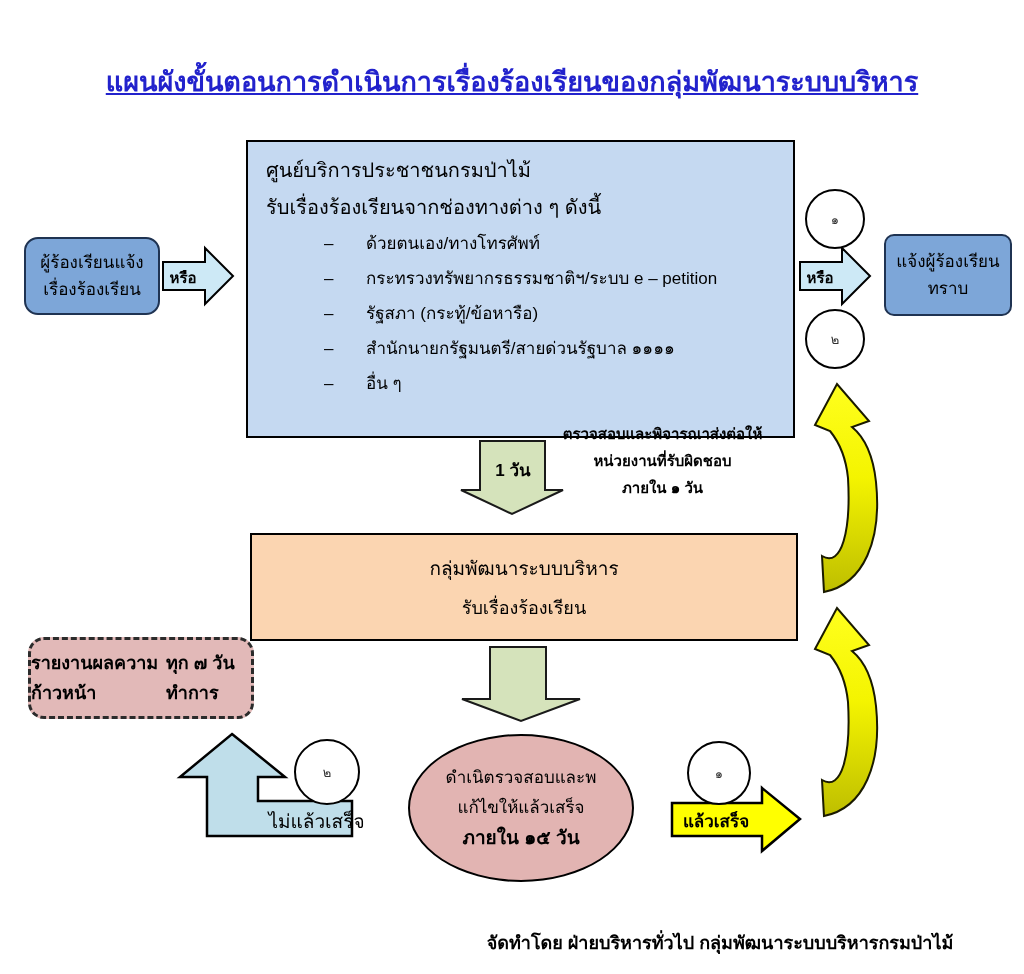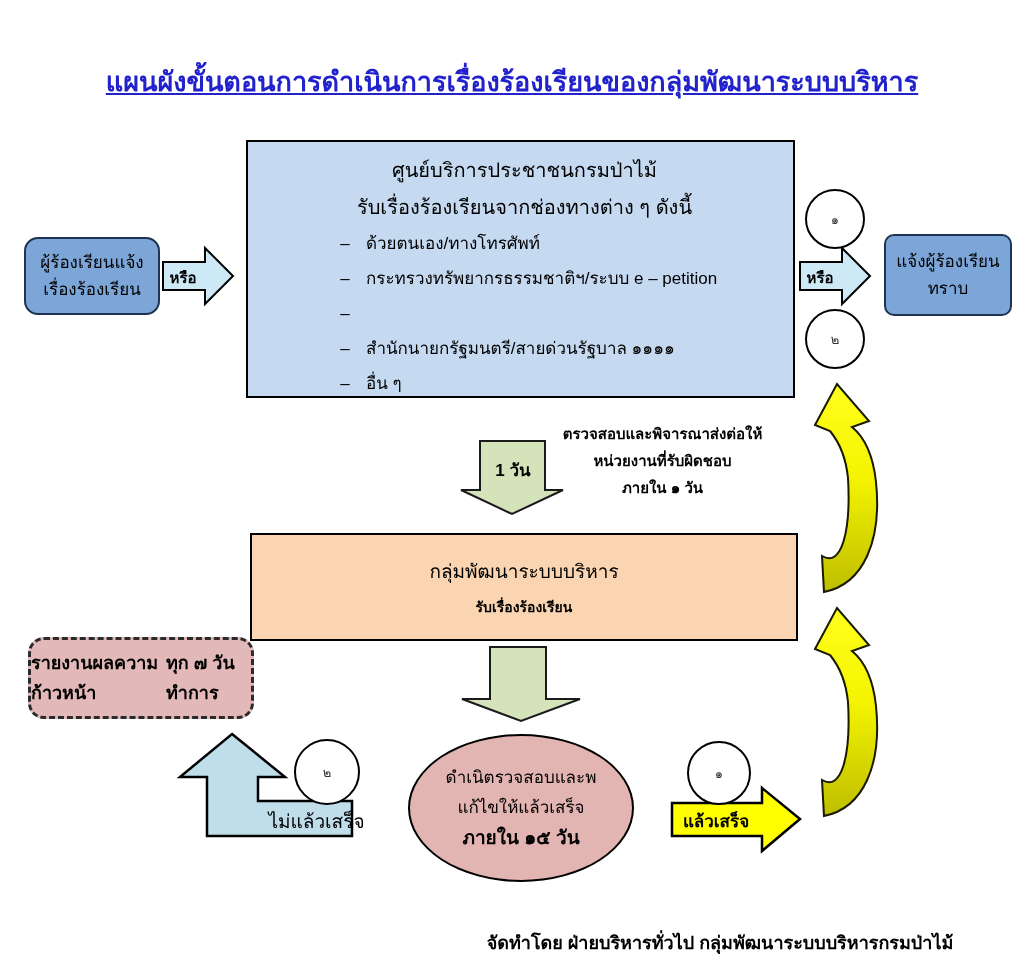--- a/index.html
+++ b/index.html
@@ -5,42 +5,42 @@
   html,body{margin:0;padding:0;background:#ffffff;}
   body{font-family:"Liberation Sans","DejaVu Sans",sans-serif;color:#000;}
   #stage{position:relative;width:1024px;height:974px;background:#fff;overflow:hidden;}
   .abs{position:absolute;}
   #title{left:0;top:60px;width:1024px;text-align:center;font-size:27px;font-weight:bold;color:#2222cc;text-decoration:underline;}
   
   .blue-round{background:#7da6d8;border:2px solid #1f3352;border-radius:14px;display:flex;flex-direction:column;justify-content:center;align-items:center;font-size:17px;line-height:27px;}
   #complainant-box{left:24px;top:237px;width:132px;height:74px;}
   #notify-box{left:884px;top:234px;width:124px;height:78px;border-radius:10px;}
   
-  #channels-box{left:246px;top:140px;width:549px;height:258px;background:#c5d9f1;border:2px solid #000;box-sizing:border-box;padding:10px 10px 0 18px;text-align:center;}
+  #channels-box{left:246px;top:140px;width:549px;height:298px;background:#c5d9f1;border:2px solid #000;box-sizing:border-box;padding:10px 10px 0 18px;}
   #channels-box .h{font-size:20px;line-height:37px;}
   .bullet-row{display:flex;margin-left:58px;font-size:17px;line-height:35px;}
   .bullet-row .dash{width:42px;}
   
   .num-circle{border:2px solid #000;border-radius:50%;background:#fff;display:flex;align-items:center;justify-content:center;font-size:13px;color:#333;}
   #circle-top-1{left:805px;top:189px;width:56px;height:56px;}
   #circle-top-2{left:805px;top:309px;width:56px;height:56px;}
   #circle-bottom-2{left:294px;top:739px;width:62px;height:62px;}
   #circle-bottom-1{left:687px;top:741px;width:60px;height:60px;}
   
   #or-label-left{left:160px;top:266px;width:46px;font-size:15px;font-weight:bold;text-align:center;}
   #or-label-right{left:797px;top:266px;width:46px;font-size:15px;font-weight:bold;text-align:center;}
   #one-day-label{left:480px;top:456px;width:66px;font-size:17px;font-weight:bold;text-align:center;}
   #not-done-label{left:205px;top:806px;width:135px;font-size:19px;text-align:center;margin-left:44px;}
   #done-label{left:672px;top:807px;width:88px;font-size:17px;font-weight:bold;text-align:center;}
   
   #review-note{left:555px;top:420px;width:215px;text-align:center;font-size:15px;font-weight:600;line-height:27px;}
   
   #admin-box{left:250px;top:533px;width:548px;height:108px;background:#fbd5b1;border:2px solid #000;box-sizing:border-box;display:flex;flex-direction:column;justify-content:center;align-items:center;}
   #admin-box .l1{font-size:19px;}
-  #admin-box .l2{font-size:14px;font-weight:bold;margin-top:10px;}
+  #admin-box .l2{font-size:18px;font-weight:normal;margin-top:10px;}
   
   #report-box{left:28px;top:637px;width:226px;height:82px;background:#e2b9b8;border:3px dashed #2b2b2b;border-radius:16px;box-sizing:border-box;display:flex;flex-direction:row;justify-content:center;align-items:center;font-size:18px;font-weight:bold;line-height:30px;}
   
   #process-ellipse{left:408px;top:734px;width:226px;height:148px;background:#e2b4b2;border:2px solid #000;border-radius:50%;box-sizing:border-box;display:flex;flex-direction:column;justify-content:center;align-items:center;font-size:17px;line-height:30px;}
   #process-ellipse .l3{font-size:19px;font-weight:bold;}
   #footer-note{left:480px;top:928px;width:480px;text-align:center;font-size:18px;font-weight:bold;}
   #arrow-layer{left:0;top:0;width:1024px;height:974px;pointer-events:none;}
 </style>
 </head>
 <body>
@@ -93,20 +93,21 @@
     <div class="bullet-row">
       <span class="dash">–</span>
       <span>ด้วยตนเอง/ทางโทรศัพท์</span>
     </div>
     <div class="bullet-row">
       <span class="dash">–</span>
       <span>กระทรวงทรัพยากรธรรมชาติฯ/ระบบ e – petition</span>
     </div>
     <div class="bullet-row">
       <span class="dash">–</span>
+      <span>รัฐสภา (กระทู้/ข้อหารือ)</span>
     </div>
     <div class="bullet-row">
       <span class="dash">–</span>
       <span>สำนักนายกรัฐมนตรี/สายด่วนรัฐบาล  ๑๑๑๑</span>
     </div>
     <div class="bullet-row">
       <span class="dash">–</span>
       <span>อื่น ๆ</span>
     </div>
   </div>

